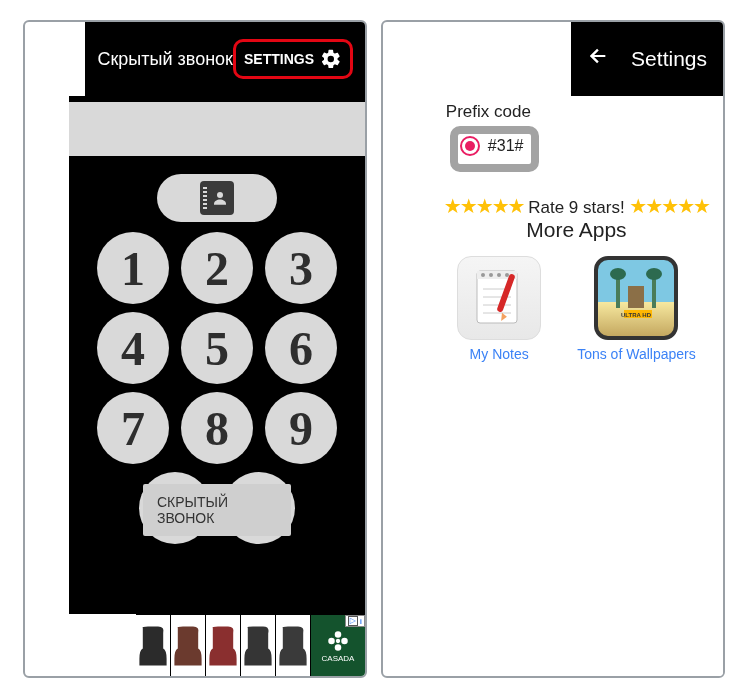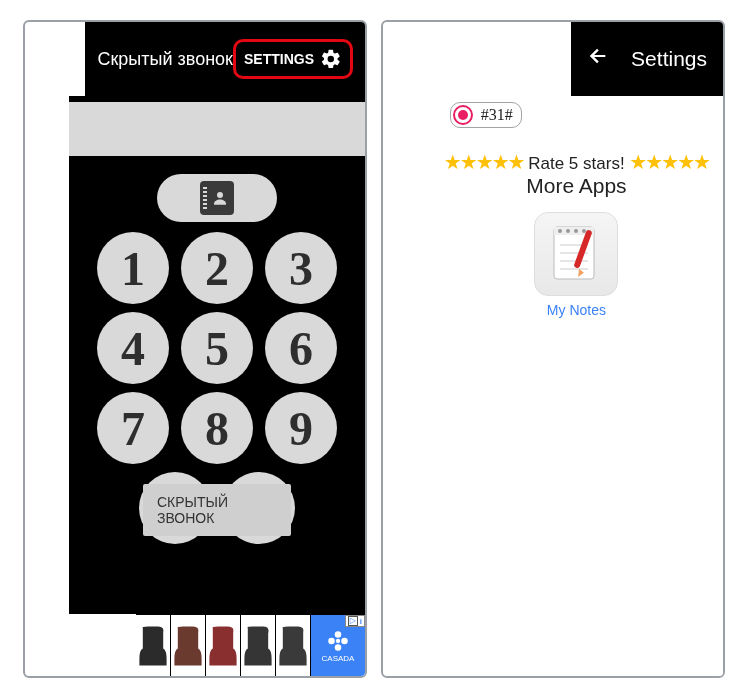--- a/index.html
+++ b/index.html
@@ -142,21 +142,21 @@
     flex: 1;
     border-right: 1px solid #000;
     display: flex;
     align-items: center;
     justify-content: center;
   }
   .ad-chair:last-of-type { border-right: none; }
   .chair-svg { width: 34px; height: 44px; }
   .ad-logo {
     width: 54px;
-    background: #3b82f6;
+    background: #14532d;
     display: flex;
     flex-direction: column;
     align-items: center;
     justify-content: center;
     color: #fff;
     font-size: 8px;
   }
   .ad-badge {
     position: absolute;
     top: 0; right: 0;
@@ -193,25 +193,24 @@
   .radio-group { margin-left: 6px; }
   .radio-opt {
     display: flex;
     align-items: center;
     gap: 8px;
     font-size: 16px;
     color: #222;
     padding: 2px 0;
   }
   .radio-opt.selected {
-    border: 1px solid #a3a3a3;
+    border: 8px solid #a3a3a3;
     border-radius: 10px;
-    padding: 2px 8px 2px 2px;
+    padding: 2px 8px 8px 2px;
     width: fit-content;
-    font-family: Liberation Serif, serif;
   }
   .radio-circle {
     width: 20px; height: 20px;
     border: 2px solid #555;
     border-radius: 50%;
     display: flex; align-items:center; justify-content:center;
   }
   .radio-opt.selected .radio-circle { border-color: #e91e63;}
   .radio-opt.selected .radio-circle::after {
     content:''; width:10px; height:10px; border-radius:50%; background:#e91e63;
@@ -339,28 +338,29 @@
   <div class="phone">
     <div class="right-header">
       <div class="back-arrow">
         <svg width="22" height="22" viewBox="0 0 24 24" fill="#fff">
             <path d="M20 11H7.8l5-5L11 4l-8 8 8 8 1.8-2-5-5H20z"></path>
           </svg>
       </div>
       <div class="right-title">Settings</div>
     </div>
     <div class="right-body">
+      <div class="prefix-label">Prefix code</div>
       <div class="radio-group">
         <div class="radio-opt selected">
           <div class="radio-circle"></div>
           <span>#31#</span>
         </div>
       </div>
       <div class="rate-row">
-        <span class="star">★★★★★</span><span> Rate 5 stars! </span><span class="star">★★★★★</span>
+        <span class="star">★★★★★</span><span> Rate 9 stars! </span><span class="star">★★★★★</span>
       </div>
       <div class="more-apps-title">More Apps</div>
       <div class="apps-row">
         <div class="app-card">
           <div class="app-icon notes">
             <svg width="60" height="66" viewBox="0 0 60 66">
               <rect x="8" y="6" width="40" height="52" rx="3" fill="#fff" stroke="#bbb"></rect>
               <rect x="8" y="6" width="40" height="8" fill="#eee"></rect>
               <circle cx="14" cy="10" r="2" fill="#999"></circle>
                 <circle cx="22" cy="10" r="2" fill="#999"></circle>
@@ -369,16 +369,30 @@
               <line x1="14" y1="24" x2="42" y2="24" stroke="#ccc"></line>
                 <line x1="14" y1="32" x2="42" y2="32" stroke="#ccc"></line>
                 <line x1="14" y1="40" x2="42" y2="40" stroke="#ccc"></line>
                 <line x1="14" y1="48" x2="42" y2="48" stroke="#ccc"></line>
               <rect x="34" y="8" width="6" height="40" rx="3" fill="#d62828" transform="rotate(20 37 28)"></rect>
               <polygon points="40,48 46,50 42,56" fill="#f4a261" transform="rotate(20 37 28)"></polygon>
             </svg>
           </div>
           <div class="app-label">My Notes</div>
         </div>
+        <div class="app-card">
+          <div class="app-icon wall">
+            <svg width="76" height="76" viewBox="0 0 76 76">
+              <rect x="18" y="14" width="4" height="34" fill="#4a7c59"></rect>
+              <ellipse cx="20" cy="14" rx="8" ry="6" fill="#2d6a4f"></ellipse>
+              <rect x="54" y="14" width="4" height="34" fill="#4a7c59"></rect>
+              <ellipse cx="56" cy="14" rx="8" ry="6" fill="#2d6a4f"></ellipse>
+              <rect x="30" y="26" width="16" height="22" fill="#8b6f47"></rect>
+              <rect x="26" y="50" width="28" height="8" fill="#ffb703"></rect>
+              <text x="38" y="57" font-size="6" fill="#333" text-anchor="middle" font-weight="bold">ULTRA HD</text>
+            </svg>
+          </div>
+          <div class="app-label">Tons of Wallpapers</div>
+        </div>
       </div>
     </div>
   </div>
 </div>
 
 </body></html>

